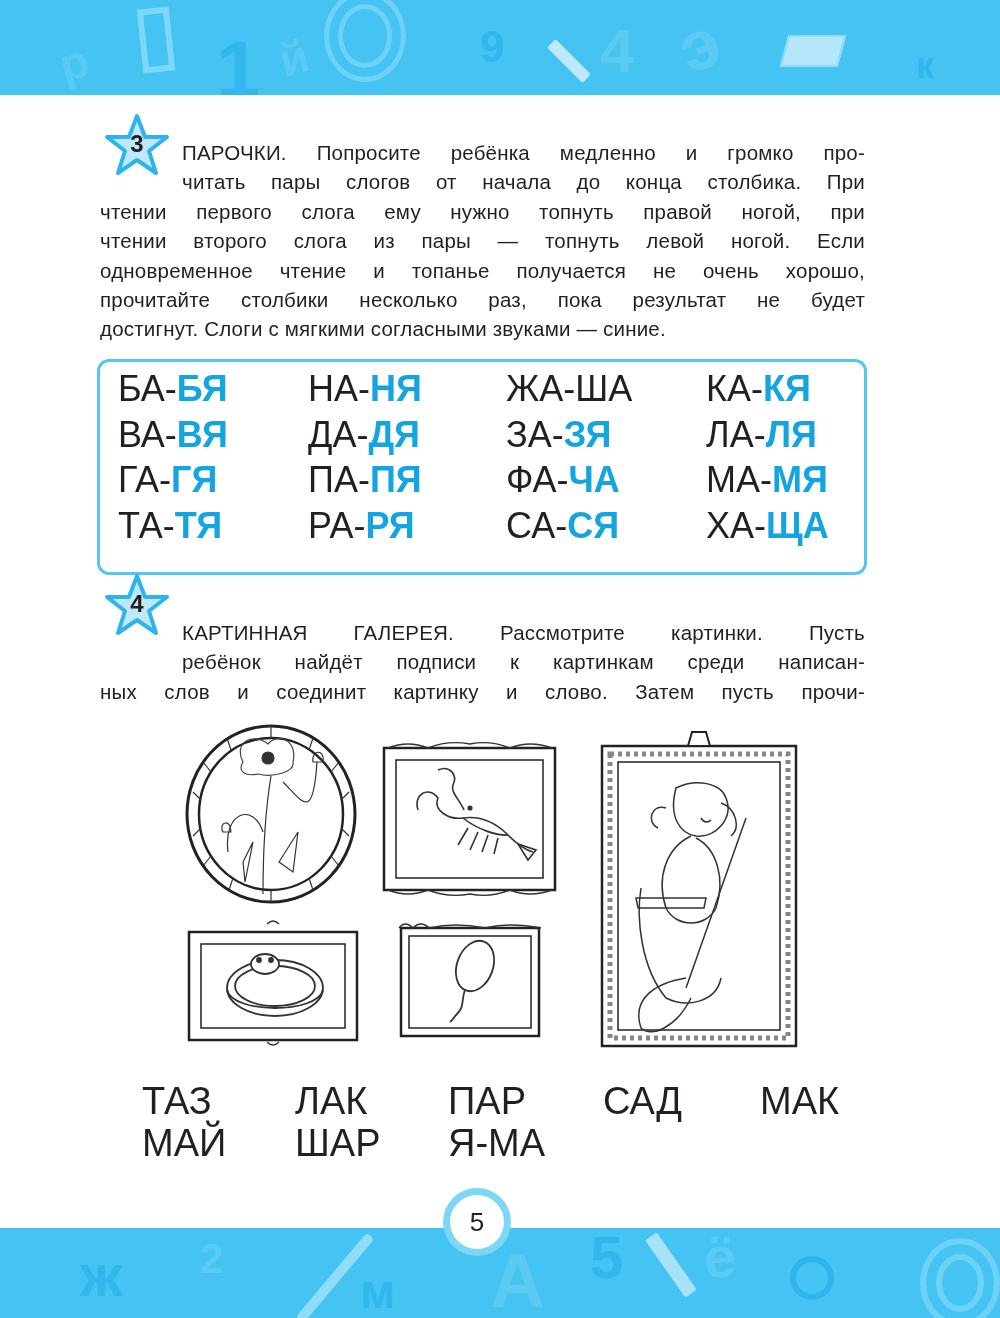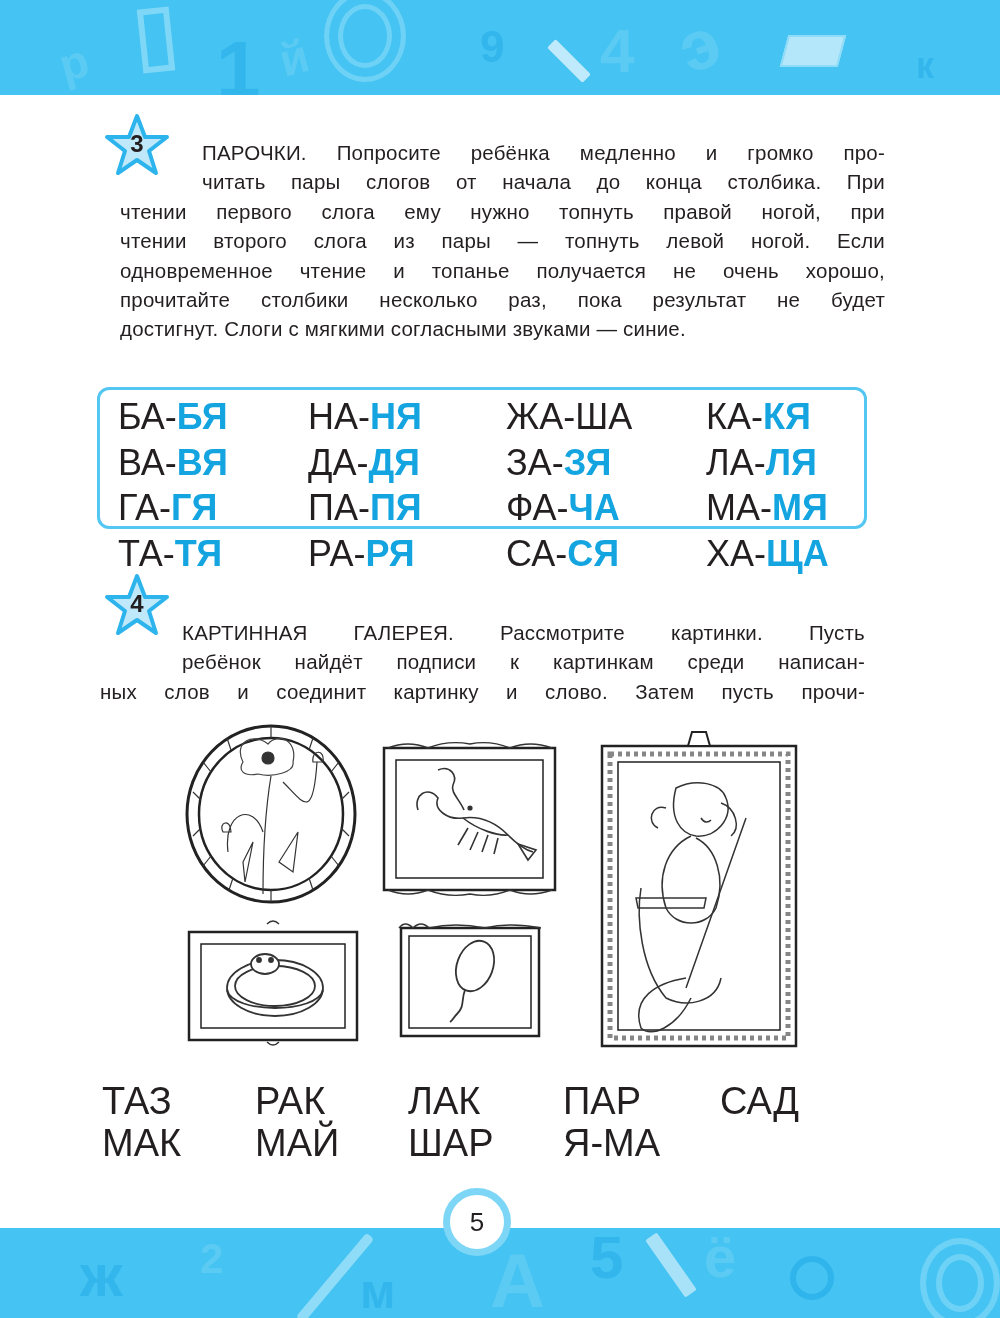--- a/index.html
+++ b/index.html
@@ -15,27 +15,27 @@
   .task { position: absolute; left: 100px; width: 765px; }
   .star { position: absolute; width: 66px; height: 64px; }
   .star svg { width: 66px; height: 64px; display: block; }
   .star .num { position: absolute; left: 0; top: 17px; width: 66px; text-align: center; font-family: "Liberation Sans", sans-serif; font-weight: bold; font-size: 24px; color: #231f20; }
 
   .para { font-family: "Liberation Sans", sans-serif; font-size: 20.5px; line-height: 29.4px; text-align: justify; color: #231f20; letter-spacing: 0.2px; }
   .para .line { display: block; text-align: justify; text-align-last: justify; white-space: nowrap; }
   .para .line.last { text-align-last: left; }
   .indent { padding-left: 82px; }
 
-  .syll-box { position: absolute; left: 97px; top: 359px; width: 770px; height: 142px; border: 3px solid #54c6f2; border-radius: 12px; margin-top: 28px; }
+  .syll-box { position: absolute; left: 97px; top: 359px; width: 770px; height: 216px; border: 3px solid #54c6f2; border-radius: 12px; }
   .syll-grid { position: absolute; left: 18px; top: 4px; display: grid; grid-template-columns: 190px 198px 200px 160px; grid-auto-rows: 45.5px; }
   .syll { font-family: "Liberation Sans", sans-serif; font-size: 36px; line-height: 45px; white-space: nowrap; color: #231f20; }
   .syll .soft { color: #14a4e0; font-weight: bold; }
 
   .words { position: absolute; left: 102px; top: 1080px; display: grid; grid-template-columns: 153px 153px 155px 157px 120px; grid-auto-rows: 42px; }
-  .word { font-family: "Liberation Sans", sans-serif; font-size: 38px; line-height: 42px; color: #231f20; white-space: nowrap; }
+  .word { font-family: "Liberation Sans", sans-serif; font-size: 38px; line-height: 42px; color: #231f20; white-space: nowrap; margin-left: 40px; }
 
   .pic { position: absolute; }
   .pic svg { display: block; width: 100%; height: 100%; }
 
   .page-num { position: absolute; left: 443px; top: 1188px; width: 68px; height: 68px; border-radius: 50%; background: #ffffff; border: 7px solid #7dd6f6; display: flex; align-items: center; justify-content: center; font-family: "Liberation Sans", sans-serif; font-size: 26px; color: #231f20; }
 </style>
 </head>
 <body>
 
 <div class="band top">
@@ -52,21 +52,21 @@
   <span class="deco dark" style="left: 916px; top: 48px; font-size: 36px;">к</span>
 </div>
 
 <div class="star" style="left:104px;top:113px;">
   <svg viewBox="0 0 66 64">
     <polygon points="33,3 41,24 63,24 45,38 52,60 33,47 14,60 21,38 3,24 25,24" fill="#bfe9fa" stroke="#2db4ec" stroke-width="4" stroke-linejoin="round"></polygon>
   </svg>
   <span class="num">3</span>
 </div>
 
-<div class="task para" style="top:138px;margin-left:20px;">
+<div class="task para" style="top:138px;">
   <span class="line indent">ПАРОЧКИ. Попросите ребёнка медленно и громко про-</span>
   <span class="line indent">читать пары слогов от начала до конца столбика. При</span>
   <span class="line">чтении первого слога ему нужно топнуть правой ногой, при</span>
   <span class="line">чтении второго слога из пары — топнуть левой ногой. Если</span>
   <span class="line">одновременное чтение и топанье получается не очень хорошо,</span>
   <span class="line">прочитайте столбики несколько раз, пока результат не будет</span>
   <span class="line last">достигнут. Слоги с мягкими согласными звуками — синие.</span>
 </div>
 
 <div class="syll-box">
@@ -176,21 +176,20 @@
     <path d="M4,10 Q10,2 18,10 Q26,2 34,10 Q60,4 90,10 Q115,4 146,10" fill="none" stroke="#333" stroke-width="1.4"></path>
     <g fill="none" stroke="#333" stroke-width="1.8">
       <ellipse cx="80" cy="48" rx="18" ry="26" transform="rotate(20 80 48)"></ellipse>
       <path d="M70,72 C66,82 70,88 62,96 C58,100 58,102 55,104"></path>
     </g>
   </svg>
 </div>
 
 <div class="words">
   <span class="word">ТАЗ</span>
-  <span class="word">РАК</span>
   <span class="word">ЛАК</span>
   <span class="word">ПАР</span>
   <span class="word">САД</span>
   <span class="word">МАК</span>
   <span class="word">МАЙ</span>
   <span class="word">ШАР</span>
   <span class="word">Я-МА</span>
 </div>
 
 <div class="band bottom">

